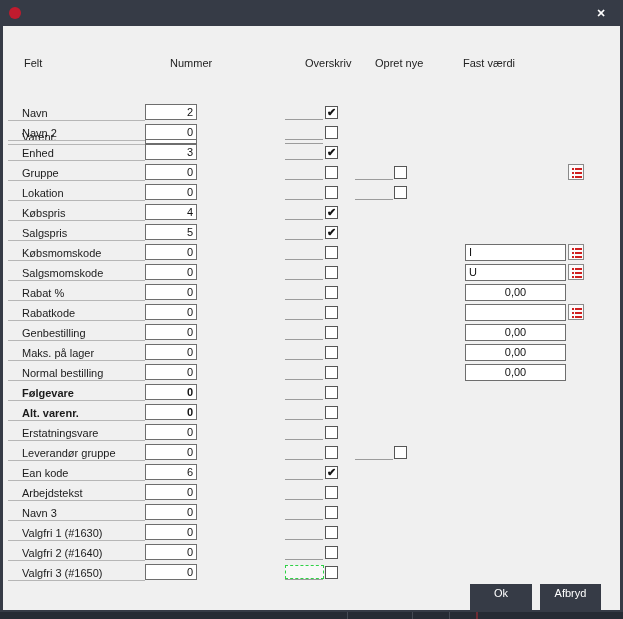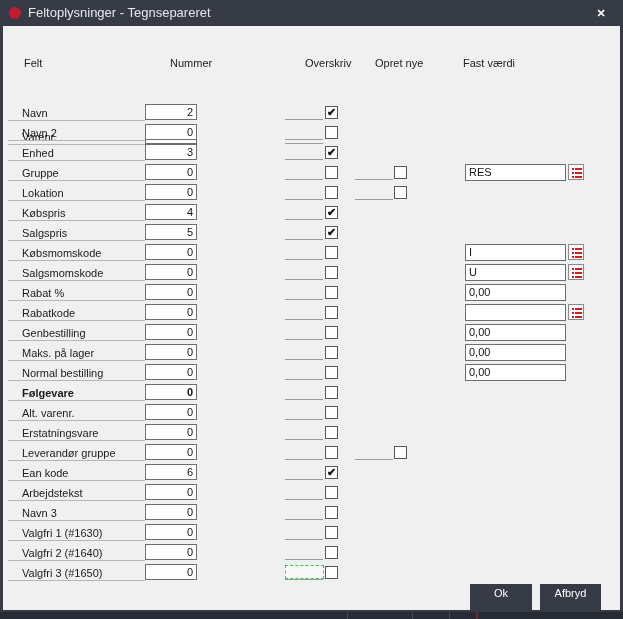--- a/index.html
+++ b/index.html
@@ -26,21 +26,21 @@
              border:1px solid #6e6e6e;background:#ffffff;font-size:11px;line-height:14px;
              text-align:right;padding-right:3px;color:#111;}
   .ov-underline{position:absolute;left:285px;top:15px;width:38px;height:1px;background:#9c9c9c;}
   .cn-underline{position:absolute;left:355px;top:15px;width:38px;height:1px;background:#9c9c9c;}
   .checkbox{position:absolute;top:2px;width:11px;height:11px;border:1px solid #565656;background:#ffffff;
             font-size:11px;line-height:11px;text-align:center;color:#141414;font-weight:bold;cursor:pointer;}
   .ov-box{left:325px;} .cn-box{left:394px;}
   .fv-field{position:absolute;left:465px;top:0;width:101px;height:17px;box-sizing:border-box;
             border:1px solid #6e6e6e;background:#ffffff;font-size:11px;line-height:15px;
             padding:0 3px;color:#111;white-space:nowrap;overflow:hidden;}
-  .fv-field.right{text-align:left;}
+  .fv-field.right{text-align:center;}
   .fv-icon{position:absolute;left:568px;top:0;width:16px;height:16px;box-sizing:border-box;
            border:1px solid #8a8a8a;background:#fbfbfb;cursor:pointer;}
   .fv-icon::before{content:"";position:absolute;left:6px;top:3px;width:7px;height:2px;background:#cf1f1f;
                    box-shadow:0 4px 0 #cf1f1f,0 8px 0 #cf1f1f;}
   .fv-icon::after{content:"";position:absolute;left:3px;top:3px;width:2px;height:2px;background:#cf1f1f;
                   box-shadow:0 4px 0 #cf1f1f,0 8px 0 #cf1f1f;}
   .focus-box{position:absolute;left:285px;top:1px;width:37px;height:12px;border:1px dashed #2fd146;background:#f8f8f8;}
   
   .btn{position:absolute;top:584px;height:32px;background:#363b46;color:#ffffff;font-size:11px;
        line-height:19px;text-align:center;cursor:pointer;}
@@ -52,21 +52,20 @@
   #sv1{left:347px;} #sv2{left:412px;} #sv3{left:449px;}
   #sv-red{position:absolute;top:612px;left:476px;width:2px;height:7px;background:#6e2a33;}
 </style>
 </head>
 <body>
 
 <div class="dialog">
 
   <div class="titlebar">
     <span class="app-icon"></span>
-    <span class="window-title">Feltoplysninger - Tegnsepareret</span>
     <span class="close-btn">✕</span>
   </div>
 
   <div class="side-border left"></div>
   <div class="side-border right"></div>
 
   <div>
     <span class="col-header" id="h-felt">Felt</span>
     <span class="col-header" id="h-nummer">Nummer</span>
     <span class="col-header" id="h-overskriv">Overskriv</span>
@@ -111,21 +110,20 @@
   </div>
 
   <div class="row" style="top: 164px;">
     <span class="row-label">Gruppe</span>
     <span class="row-sep"></span>
     <div class="num-input">0</div>
     <span class="ov-underline"></span>
     <div class="checkbox ov-box"></div>
     <span class="cn-underline"></span>
     <div class="checkbox cn-box"></div>
-    <div class="fv-field">RES</div>
     <div class="fv-icon"></div>
 
   </div>
 
   <div class="row" style="top: 184px;">
     <span class="row-label">Lokation</span>
     <span class="row-sep"></span>
     <div class="num-input">0</div>
     <span class="ov-underline"></span>
     <div class="checkbox ov-box"></div>
@@ -234,21 +232,21 @@
 
   <div class="row" style="top: 384px; font-weight: bold;">
     <span class="row-label">Følgevare</span>
     <span class="row-sep"></span>
     <div class="num-input">0</div>
     <span class="ov-underline"></span>
     <div class="checkbox ov-box"></div>
 
   </div>
 
-  <div class="row" style="top: 404px;">
+  <div class="row" style="top: 404px; font-weight: bold;">
     <span class="row-label">Alt. varenr.</span>
     <span class="row-sep"></span>
     <div class="num-input">0</div>
     <span class="ov-underline"></span>
     <div class="checkbox ov-box"></div>
 
   </div>
 
   <div class="row" style="top: 424px;">
     <span class="row-label">Erstatningsvare</span>

